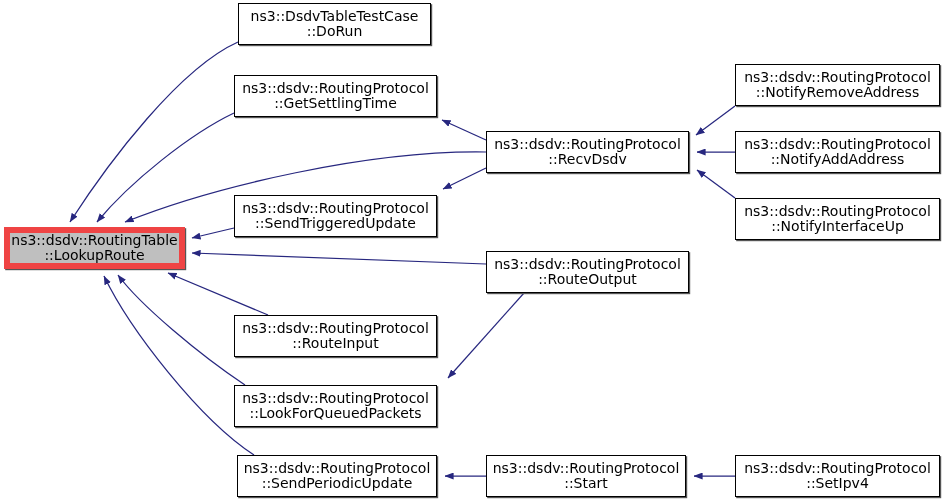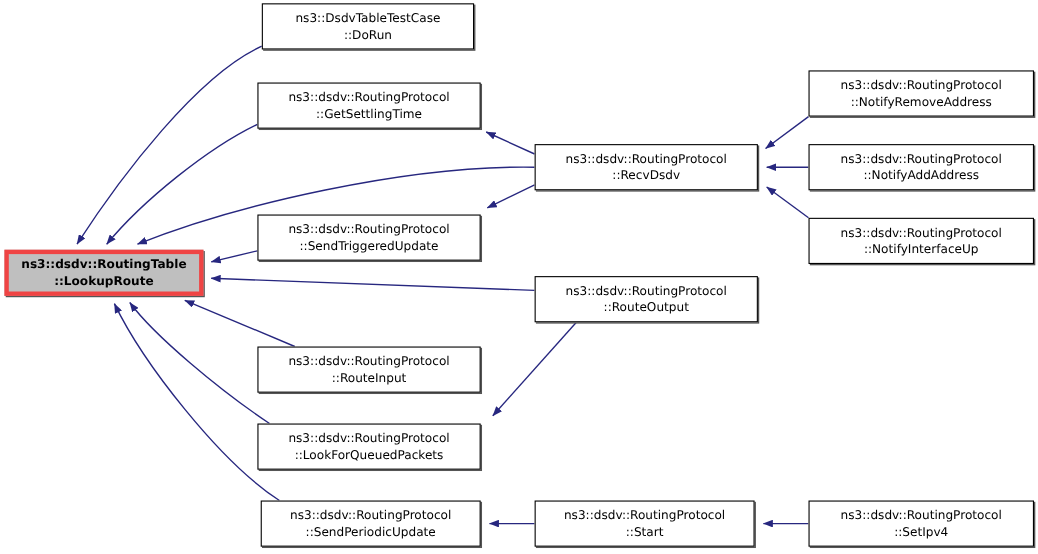--- a/index.html
+++ b/index.html
@@ -27,32 +27,31 @@
   }
   .node {
     position: absolute;
     box-sizing: border-box;
     border: 1px solid #000000;
     background: #ffffff;
     display: flex;
     align-items: center;
     justify-content: center;
     text-align: center;
-    font-size: 11px;
+    font-size: 14px;
     line-height: 15.5px;
     color: #000000;
     letter-spacing: 0px;
     white-space: pre-line;
     box-shadow: 1.2px 1.2px 0 0 #555555;
     z-index: 2;
   }
   .node.current {
     background: #bfbfbf;
-    border: 4px solid #ef4444;
-    font-weight: bold;
+    border: 6px solid #ef4444;
   }
   .node-label {
     display: block;
     padding: 0 3px;
   }
 </style>
 </head>
 <body>
 
 <div id="canvas">

